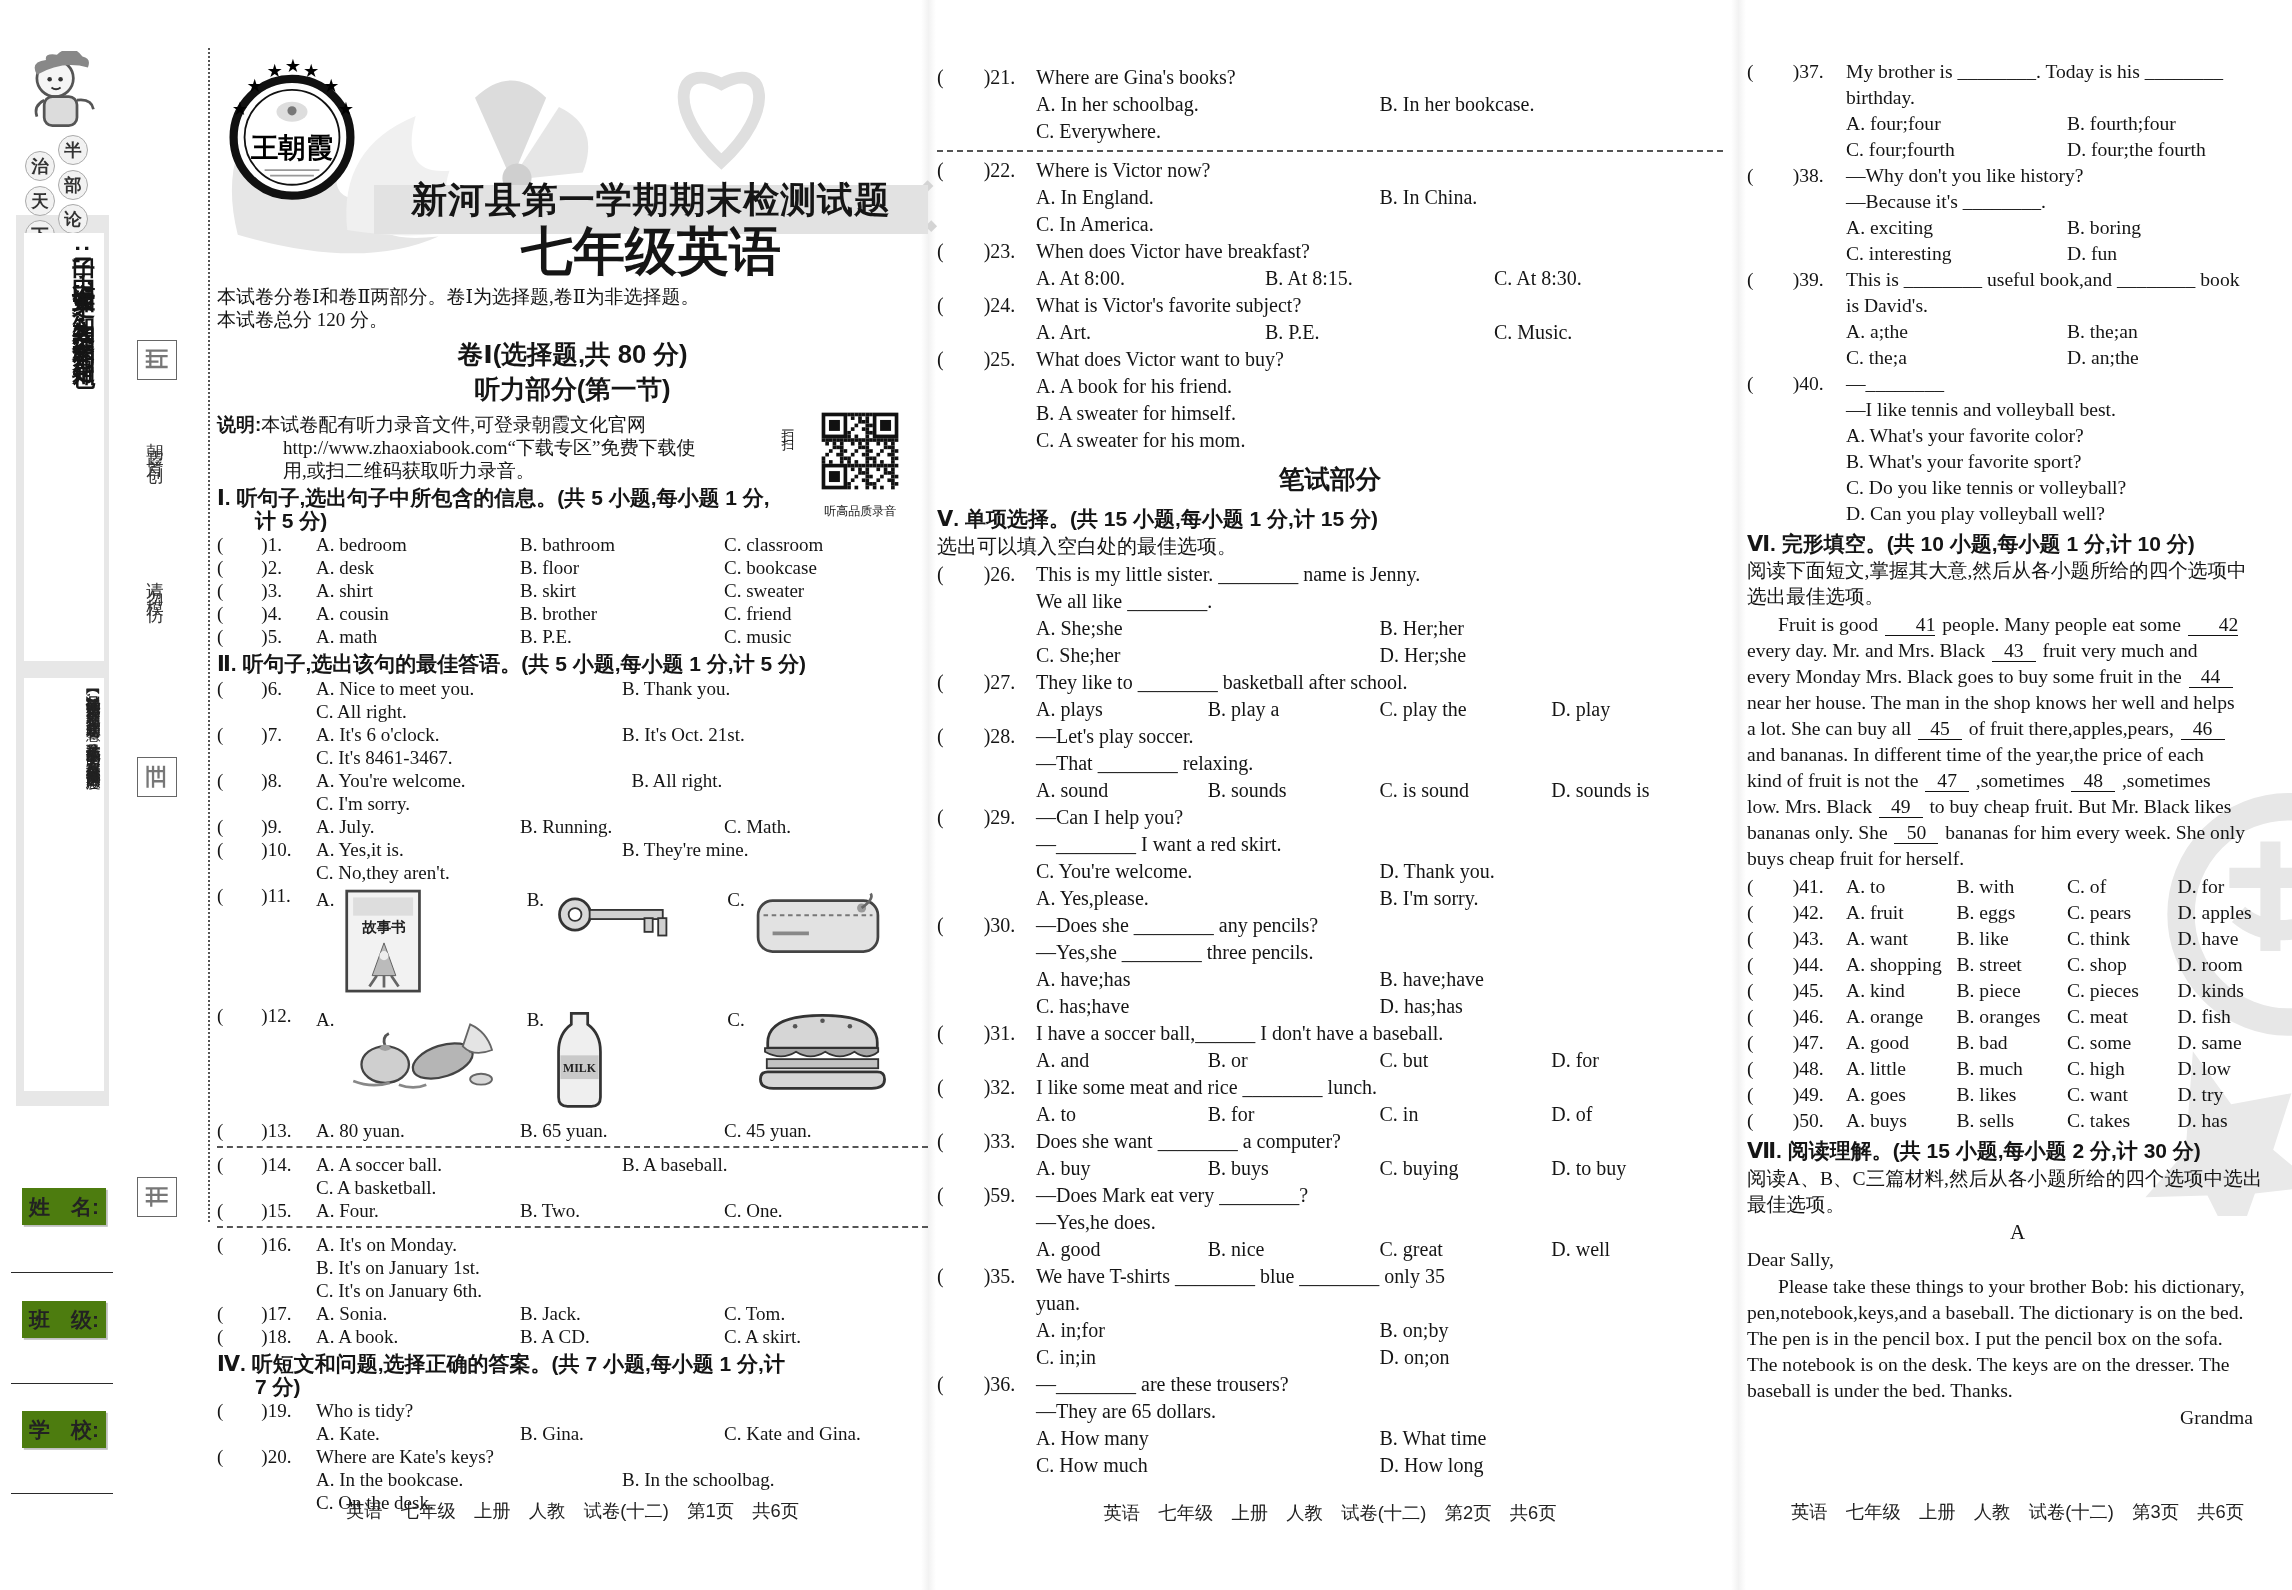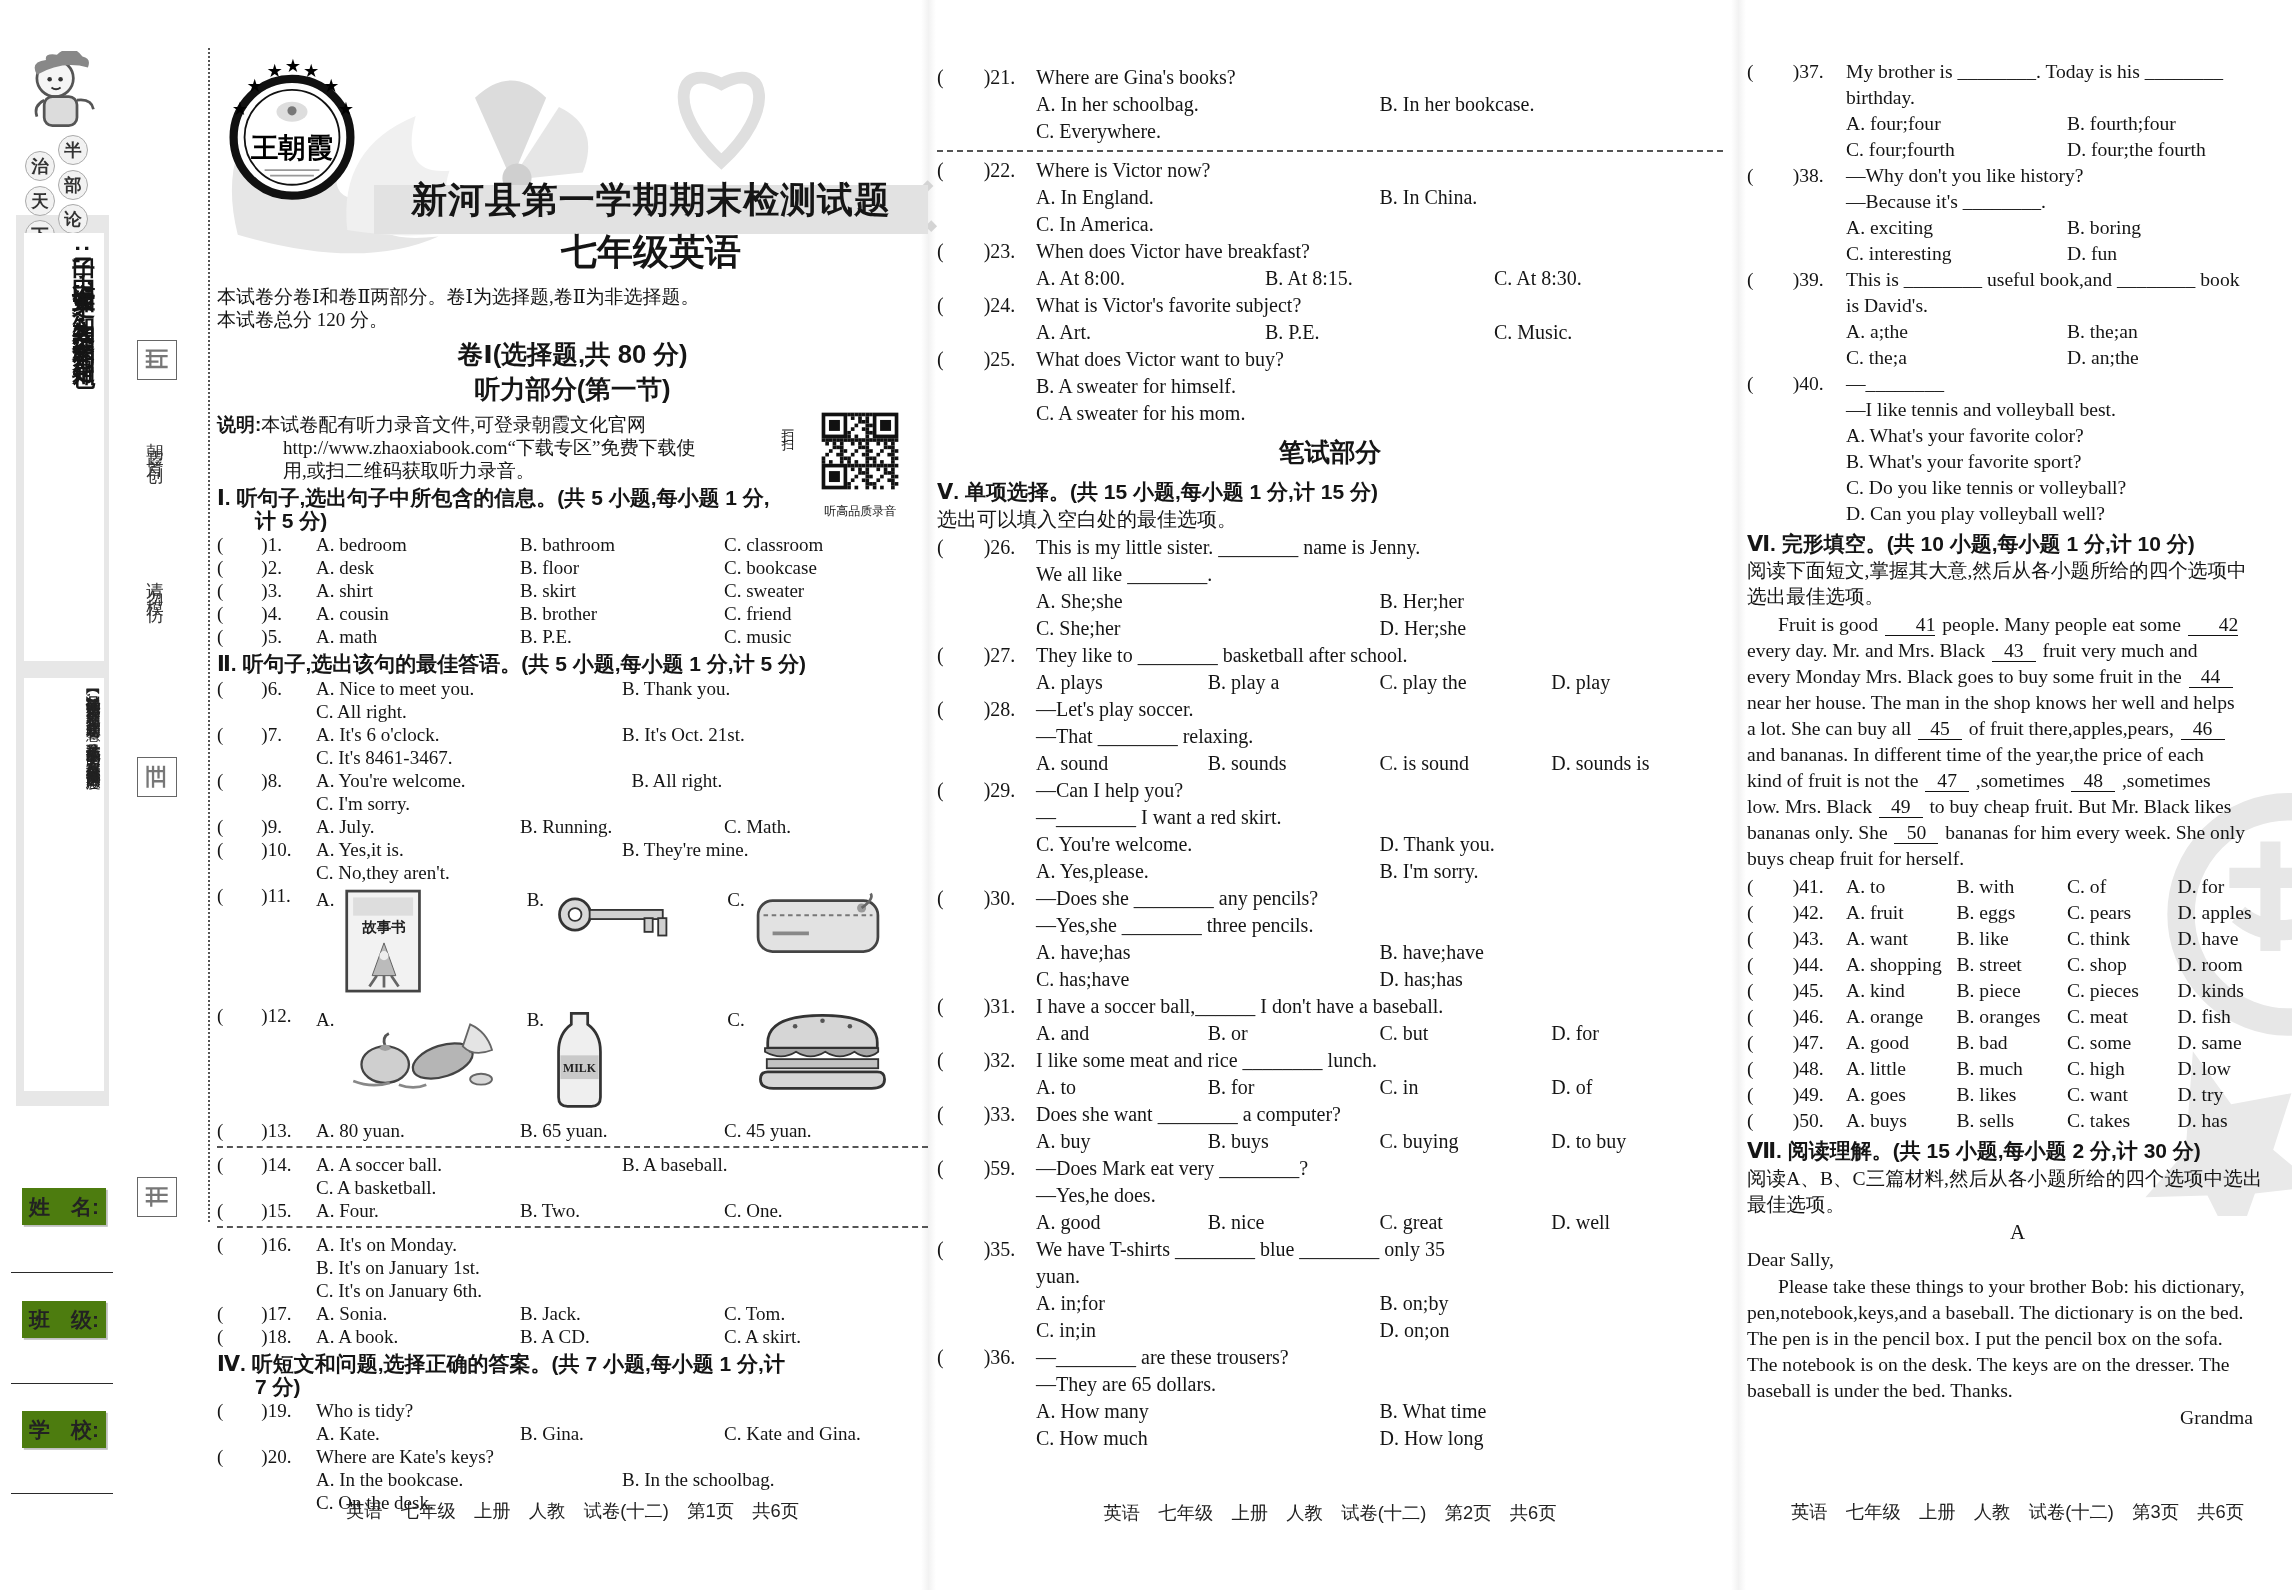--- a/index.html
+++ b/index.html
@@ -40,21 +40,21 @@
   #col3{left:1747px;width:541px;font-size:19.6px;line-height:26px;}
   .flow{position:absolute;left:0;right:0;}
   #flow1{top:236px;} #flow2{top:16.4px;} #flow3{top:11px;}
   
   .deco-top{position:absolute;left:-7.3px;top:-5.5px;z-index:0;}
   .title-band{position:absolute;left:157px;top:137px;width:554px;height:49px;background:#e2e2e2;z-index:0;}
   .page-title{position:absolute;left:157px;top:140px;width:554px;text-align:center;z-index:2;
         font-size:36px;font-weight:900;letter-spacing:0.9px;
         font-family:"Liberation Sans","DejaVu Sans",sans-serif;}
   .page-subtitle{position:absolute;left:157px;top:192px;width:554px;text-align:center;z-index:2;
-        font-size:36px;font-weight:900;font-family:"Liberation Sans","DejaVu Sans",sans-serif;}
+        font-size:52px;font-weight:900;font-family:"Liberation Sans","DejaVu Sans",sans-serif;}
   .logo{position:absolute;left:1.8px;top:7.3px;z-index:1;}
   
   .sec{font-weight:700;font-size:21px;margin:3.7px 0 1.8px 0;
        font-family:"Liberation Sans","DejaVu Sans",sans-serif;}
   .sec-cont{padding-left:38px;}
   .plain{margin:0.9px 0;}
   .center-big{text-align:center;font-size:25.6px;font-weight:700;margin:12px 0;
        font-family:"Liberation Sans","DejaVu Sans",sans-serif;}
   .center-A{text-align:center;font-size:21px;margin:1.8px 0;}
   .right-line{text-align:right;padding-right:35px;}
@@ -770,20 +770,23 @@
             </div>
           </div>
           <div class="q">
             <div class="q-first">
               <span class="q-pre"><span>(  )</span><span>25.</span></span>
               <div class="q-content">
                 <div>What does Victor want to buy?</div>
               </div>
             </div>
             <div class="q-rest">
+              <div>A. A book for his friend.</div>
+            </div>
+            <div class="q-rest">
               <div>B. A sweater for himself.</div>
             </div>
             <div class="q-rest">
               <div>C. A sweater for his mom.</div>
             </div>
           </div>
           <div class="center-big">笔试部分</div>
           <div class="sec">
             <div>Ⅴ. 单项选择。(共 15 小题,每小题 1 分,计 15 分)</div>
           </div>

